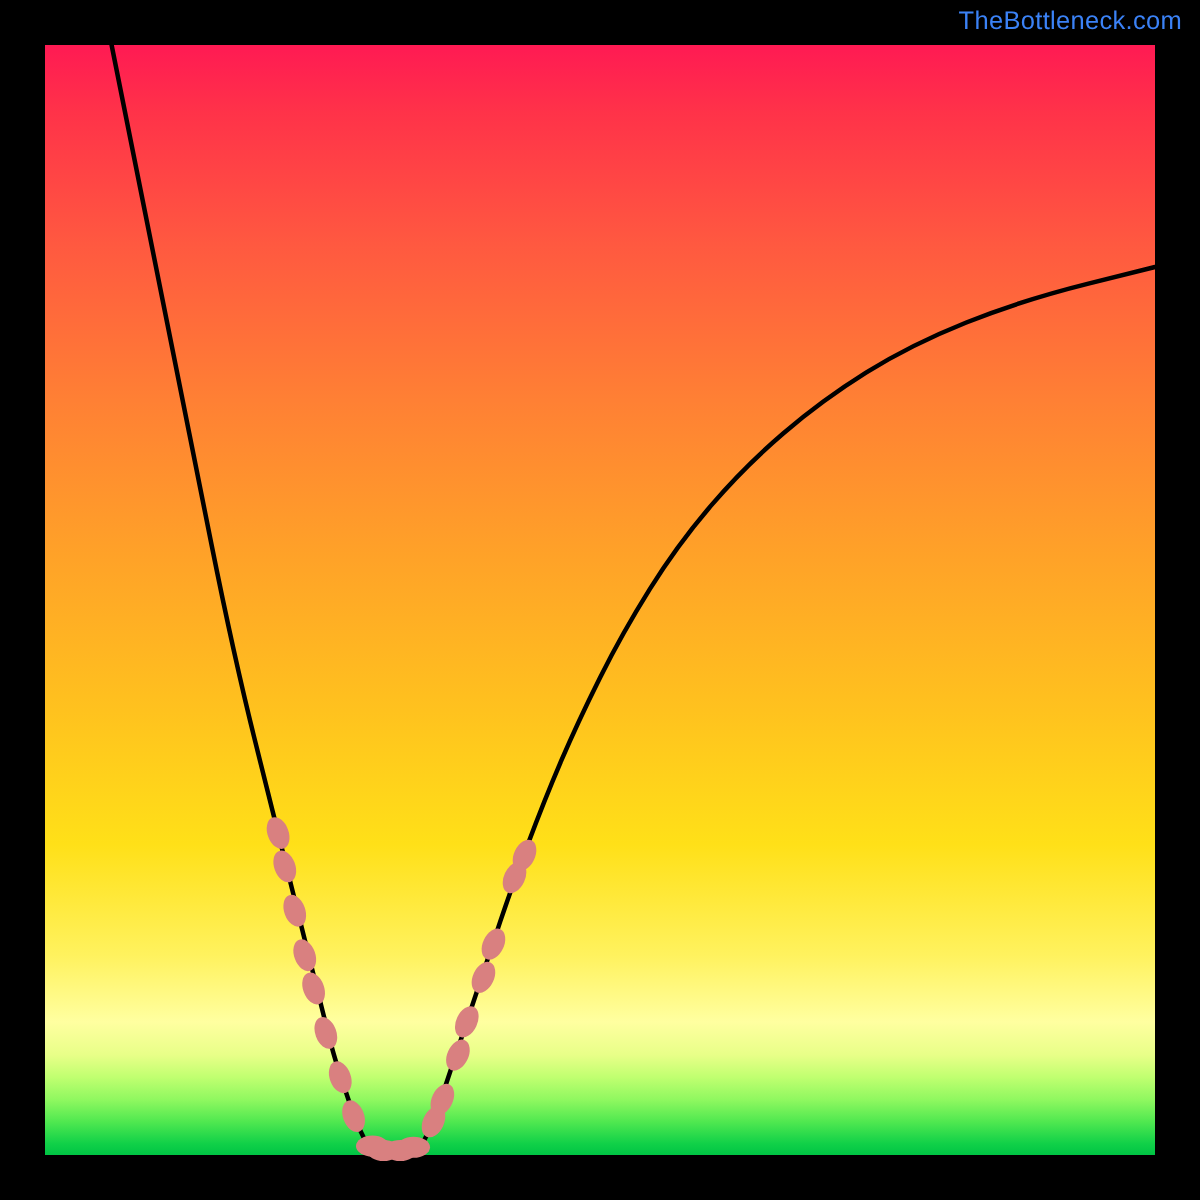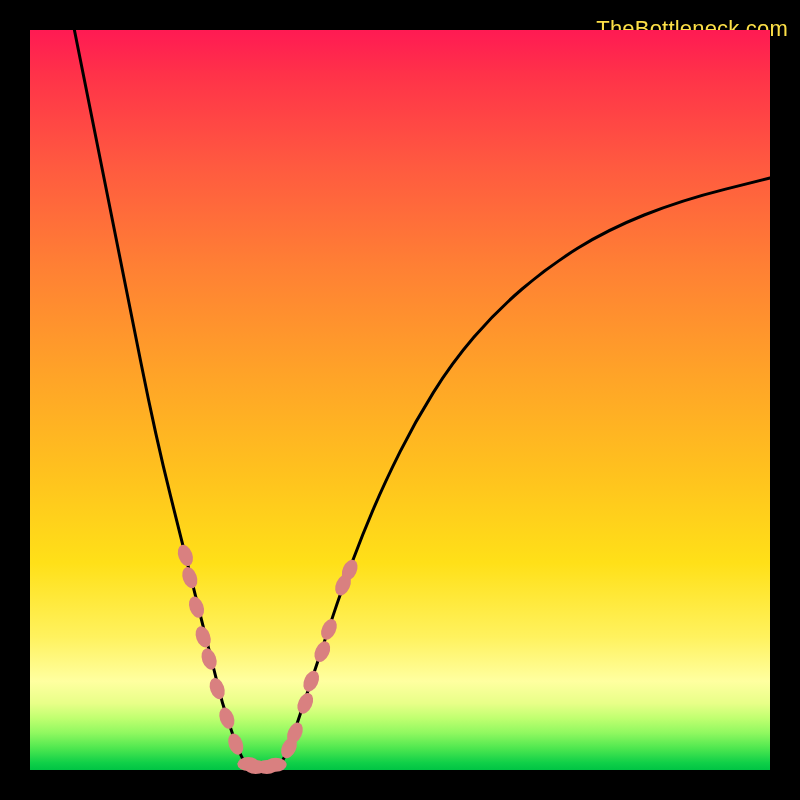--- a/index.html
+++ b/index.html
@@ -38,24 +38,24 @@
       #e8ff88 91%,
       #c0ff70 93%,
       #90f860 95%,
       #50e850 97%,
       #10d048 99%,
       #00c444 100%
     );
   }
   .watermark {
     position: absolute;
-    top: 16px;
+    top: 4px;
     right: 12px;
-    color: #fde047;
-    font-size: 22px;
+    color: #3b82f6;
+    font-size: 17px;
     font-weight: 500;
     letter-spacing: 0.2px;
     user-select: none;
   }
   svg.curve {
     position: absolute;
     top: 0;
     left: 0;
     width: 740px;
     height: 740px;

